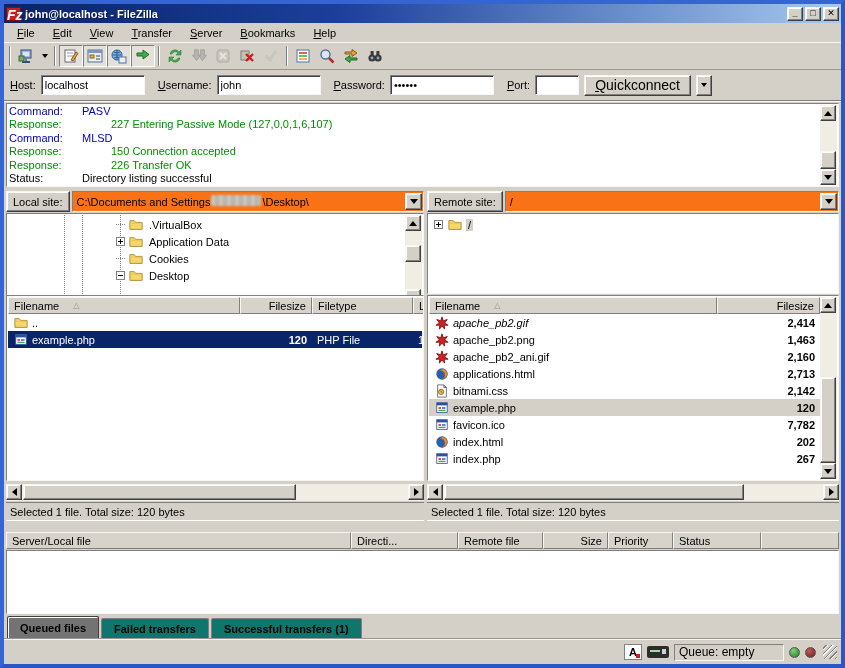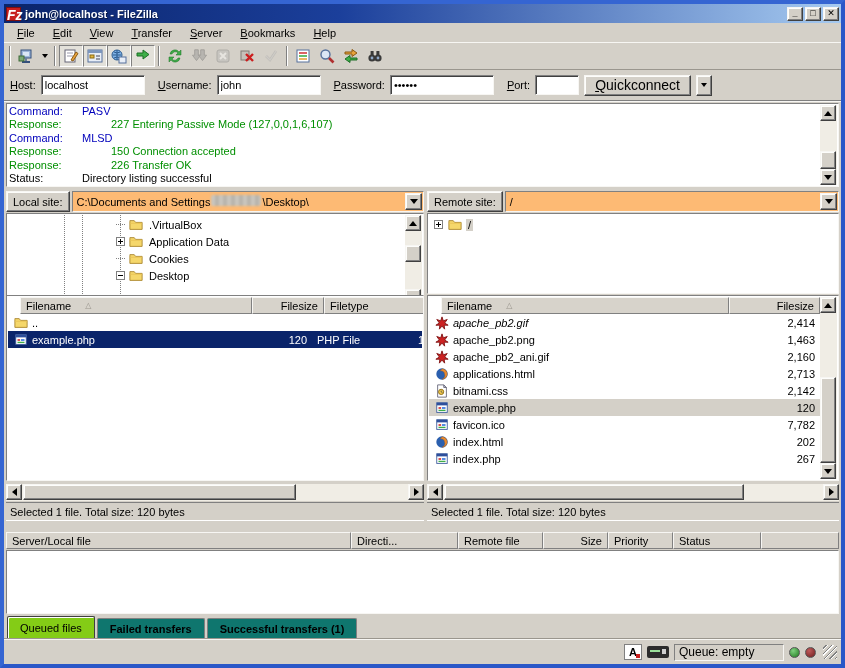--- a/index.html
+++ b/index.html
@@ -75,63 +75,63 @@
   .hscroll .sb-thumb { top:0; height:16px; }
 
   
   .split { display:flex; gap:3px; padding:0 2px; }
   .lcol { flex:0 0 418px; width:418px; position:relative; }
   .rcol { flex:1; position:relative; }
 
   .siterow { height:23px; flex:0 0 23px; align-items:center; margin-top:3px; }
   .siterow .lcol, .siterow .rcol { display:flex; align-items:center; }
   .site-label { height:21px; display:flex; align-items:center; padding:0 6px; margin-right:2px; white-space:nowrap; }
-  .combo { flex:1; height:21px; display:flex; align-items:center; position:relative; background:#fdba74; padding-left:4px; overflow:hidden; white-space:nowrap; }
+  .combo { flex:1; height:21px; display:flex; align-items:center; position:relative; background:#f97316; padding-left:4px; overflow:hidden; white-space:nowrap; }
   .combo-btn { position:absolute; right:1px; top:1px; bottom:1px; width:17px; display:flex; align-items:center; justify-content:center; }
   .combo-btn .arr { width:0;height:0;border-left:4px solid transparent;border-right:4px solid transparent;border-top:5px solid #000; }
   .redact { display:inline-block; width:50px; height:11px; margin:0 1px; border-radius:2px;
     background:repeating-linear-gradient(90deg,#c9c5bd 0 4px,#b9b5ad 4px 8px); filter:blur(1.2px); }
 
   .treerow { height:81px; flex:0 0 81px; }
   .treepane { height:94px; position:relative; overflow:hidden; }
   .tree-inner { position:absolute; inset:1px; padding-top:1px; }
   .tree-item { height:17px; display:flex; align-items:center; position:relative; }
   .expander { width:9px; height:9px; background:#fff; border:1px solid #808080; position:relative; flex:0 0 9px; }
   .expander::before, .expander.minus::before { content:""; position:absolute; left:1px; right:1px; top:3px; height:1px; background:#000; }
   .expander.plus::after { content:""; position:absolute; top:1px; bottom:1px; left:3px; width:1px; background:#000; }
   .guide { position:absolute; top:0; bottom:0; width:1px; background-image:linear-gradient(#808080 1px, transparent 1px); background-size:1px 2px; }
   .stub { height:1px; background-image:linear-gradient(90deg,#808080 1px, transparent 1px); background-size:2px 1px; }
   .tree-label { padding:0 2px; white-space:nowrap; }
   .tree-label.sel { background:#d4d0c8; }
 
   .listrow { height:187px; flex:0 0 187px; margin-top:1px; }
   .listpane { height:186px; position:relative; overflow:hidden; background:#fff; }
   .list-inner { position:absolute; inset:1px; }
-  .hdr { display:flex; height:17px;padding-left:12px; }
+  .hdr { display:flex; height:17px; }
   .hdr-cell { height:17px; display:flex; align-items:center; padding:0 5px; overflow:hidden; white-space:nowrap;
     background:#d7d3cb; border:1px solid; border-color:#f7f6f3 #808080 #808080 #f7f6f3; }
   .hdr-cell.num { justify-content:flex-end; }
   .sort-arr { font-size:8px; color:#9a968e; margin-left:14px; }
   .frow { display:flex; height:17px; align-items:center; white-space:nowrap; }
   .frow .cell { padding:0 5px; overflow:hidden; display:flex; align-items:center; height:17px; }
-  .frow .cell.num { justify-content:flex-end; }
+  .frow .cell.num { justify-content:flex-end;font-weight:bold; }
   .frow.sel-active { background:#0a246a; color:#fff; }
   .frow.sel-inactive { background:#d4d0c8; }
   .ficon { width:16px; height:14px; margin-right:3px; flex:0 0 16px; }
 
   .statrow { height:20px; flex:0 0 20px; margin-top:1px; }
   .statbox { height:19px; display:flex; align-items:center; padding:2px 4px; border-top:1px solid #808080; box-shadow:0 -1px 0 #fff inset; }
 
   
   .queuehdr { height:18px; flex:0 0 18px; display:flex; margin:10px 2px 0 2px; }
   .queuebody { flex:1; margin:0 2px; position:relative; background:#fff; }
   .tabsrow { height:25px; flex:0 0 25px; display:flex; align-items:flex-end; padding-left:3px; border-bottom:1px solid #9a968e; }
   .tab { height:20px; display:flex; align-items:center; padding:0 12px; margin-right:2px;
     background:#0f766e; border:1px solid #808080; border-bottom:none; border-radius:2px 2px 0 0; position:relative; top:0;font-weight:bold; }
-  .tab.active { background:#84cc16; font-weight:normal; height:22px; border-color:#404040; box-shadow:inset 1px 1px 0 #fff;text-align:right; }
+  .tab.active { background:#737373; font-weight:bold; height:22px; border-color:#404040; box-shadow:inset 1px 1px 0 #fff;text-align:right; }
 
   
   .statusbar { height:25px; flex:0 0 25px; display:flex; align-items:center; justify-content:flex-end; gap:5px;
     padding:2px 4px 2px 4px; border-top:1px solid #f7f6f3; position:relative; }
   .dt-icon { width:18px; height:16px; background:#fff; border:1px solid #808080; text-align:center; line-height:15px;
     font-weight:bold; font-size:11px; position:relative; }
   .dt-icon i { position:absolute; right:1px; bottom:1px; width:4px; height:4px; background:#c81e1e; }
   .speed-icon { width:22px; height:12px; background:#2c2c2c; border-radius:2px; position:relative; }
   .speed-icon::before { content:""; position:absolute; left:3px; top:4px; width:10px; height:2px; background:#9adf9a; }
   .speed-icon::after { content:""; position:absolute; left:15px; top:3px; width:4px; height:5px; background:#cfcfcf; }

